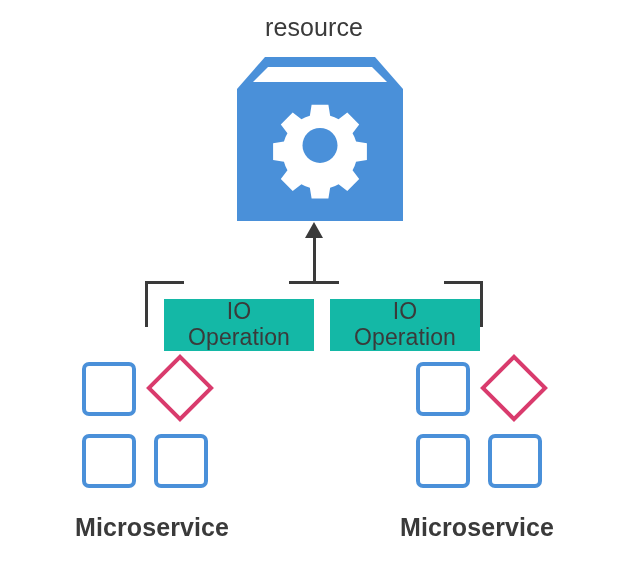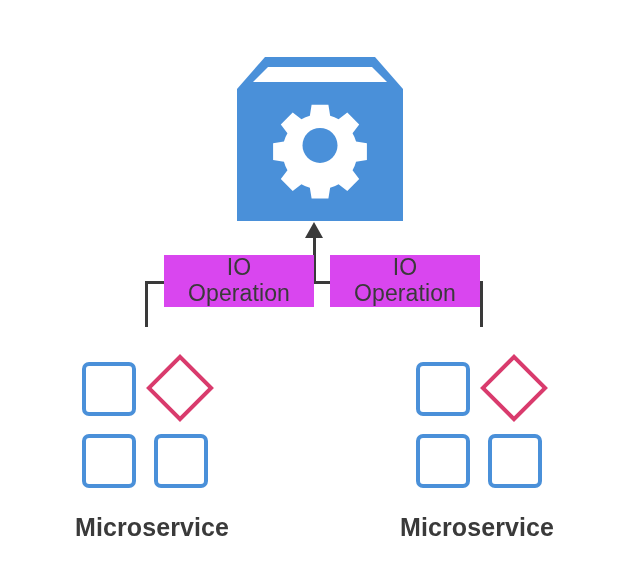--- a/index.html
+++ b/index.html
@@ -33,22 +33,23 @@
     top: 13px;
     left: 0;
     width: 628px;
     font-size: 25px;
     letter-spacing: .1px;
   }
   .io-label {
     font-size: 23px;
     letter-spacing: .1px;
     text-align: center;
-    background: #d946ef;
+    background: #14b8a6;
     padding: 0 5px;
+    margin-top: 44px;
   }
   #io-label-left  { top: 255px; left: 164px; width: 140px; }
   #io-label-right { top: 255px; left: 330px; width: 140px; }
 
   .service-title {
     font-size: 25px;
     letter-spacing: .1px;
     font-weight: bold;
   }
   #service-label-left  { top: 513px; left: 42px;  width: 220px; }
@@ -141,20 +142,21 @@
     box-sizing: content-box;
     background: #ffffff;
     transform: rotate(45deg);
   }
 </style>
 </head>
 <body>
 
 <div id="diagram-canvas">
 
+  <div class="label" id="resource-title">resource</div>
 
   <div id="resource-icon">
     <svg width="166" height="166" viewBox="0 0 166 166" xmlns="http://www.w3.org/2000/svg">
 
       <path d="M0 34 L28 2 L138 2 L166 34 L166 166 L0 166 Z" fill="#4a90d9"></path>
 
       <path d="M31 12 L135 12 L150 27 L16 27 Z" fill="#ffffff"></path>
 
       <g transform="translate(83,96)">
         <path fill="#ffffff" d="

